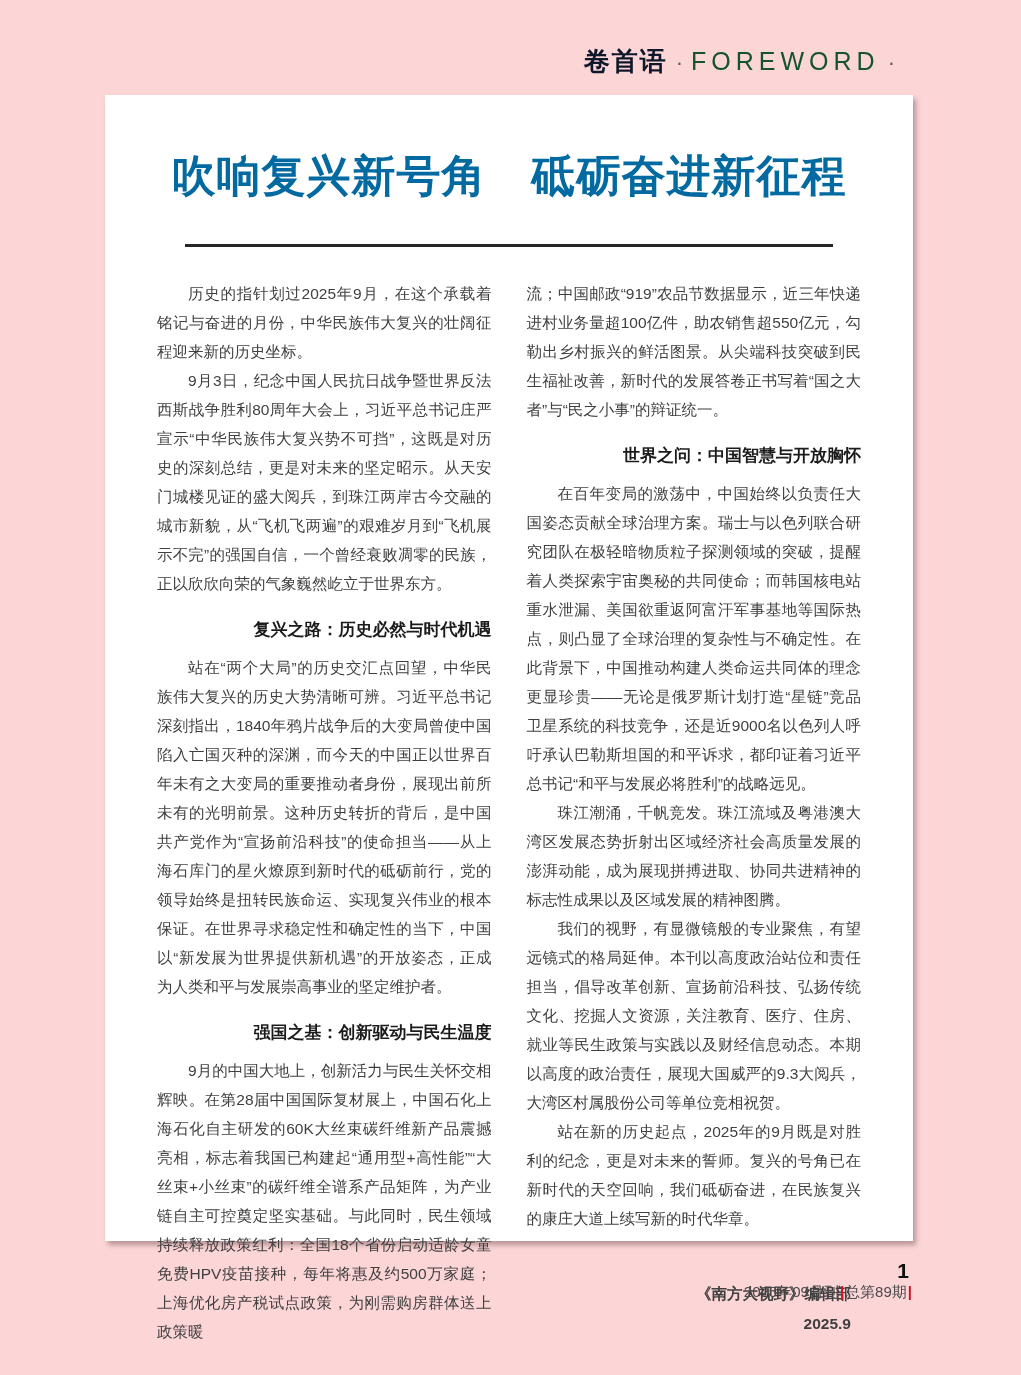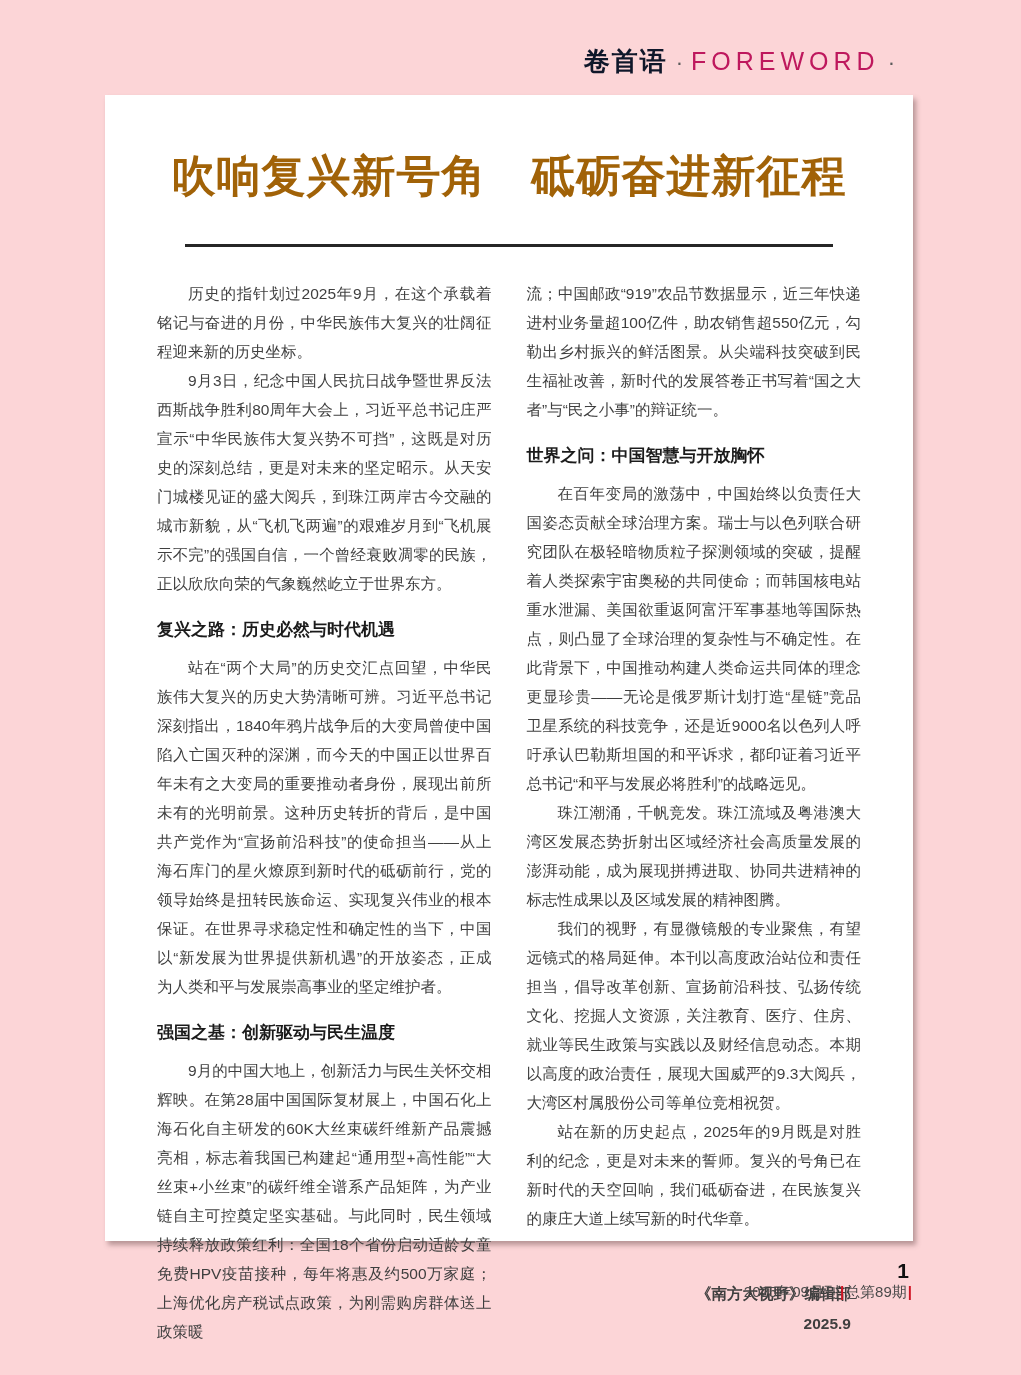--- a/index.html
+++ b/index.html
@@ -27,21 +27,21 @@
     font-weight: 700;
     color: #0f172a;
     letter-spacing: 2px;
   }
   .masthead .dot {
     color: #5a5a5a;
     font-size: 22px;
     padding: 0 8px;
   }
   .masthead .en {
-    color: #be185d;
+    color: #14532d;
     letter-spacing: 5px;
     font-size: 25px;
     font-weight: 400;
   }
 
   
   .card {
     position: absolute;
     left: 105px;
     top: 95px;
@@ -52,21 +52,21 @@
     box-sizing: border-box;
   }
 
   .article-title {
     margin: 52px 40px 0;
     text-align: center;
     font-family: "DejaVu Serif", serif;
     font-weight: 700;
     font-size: 44px;
     letter-spacing: 1px;
-    color: #a16207;
+    color: #0369a1;
     white-space: nowrap;
   }
 
   .title-divider {
     margin: 38px 80px 0;
     border: none;
     border-top: 3px solid #262626;
     height: 0;
   }
 
@@ -78,21 +78,21 @@
     font-size: 15.5px;
     line-height: 29px;
     text-align: justify;
   }
   .col { flex: 1 1 0; min-width: 0; }
 
   .blk-p { text-indent: 2em; }
   .blk-c { text-indent: 0; }
   .blk-h {
     font-weight: 700;
-    text-align: left;
+    text-align: right;
     text-indent: 0;
     font-size: 17px;
     color: #1b1b1b;
     margin: 17px 0 9px;
   }
   .blk-s {
     text-align: right;
     text-indent: 0;
     padding-right: 10px;
     font-weight: bold;

